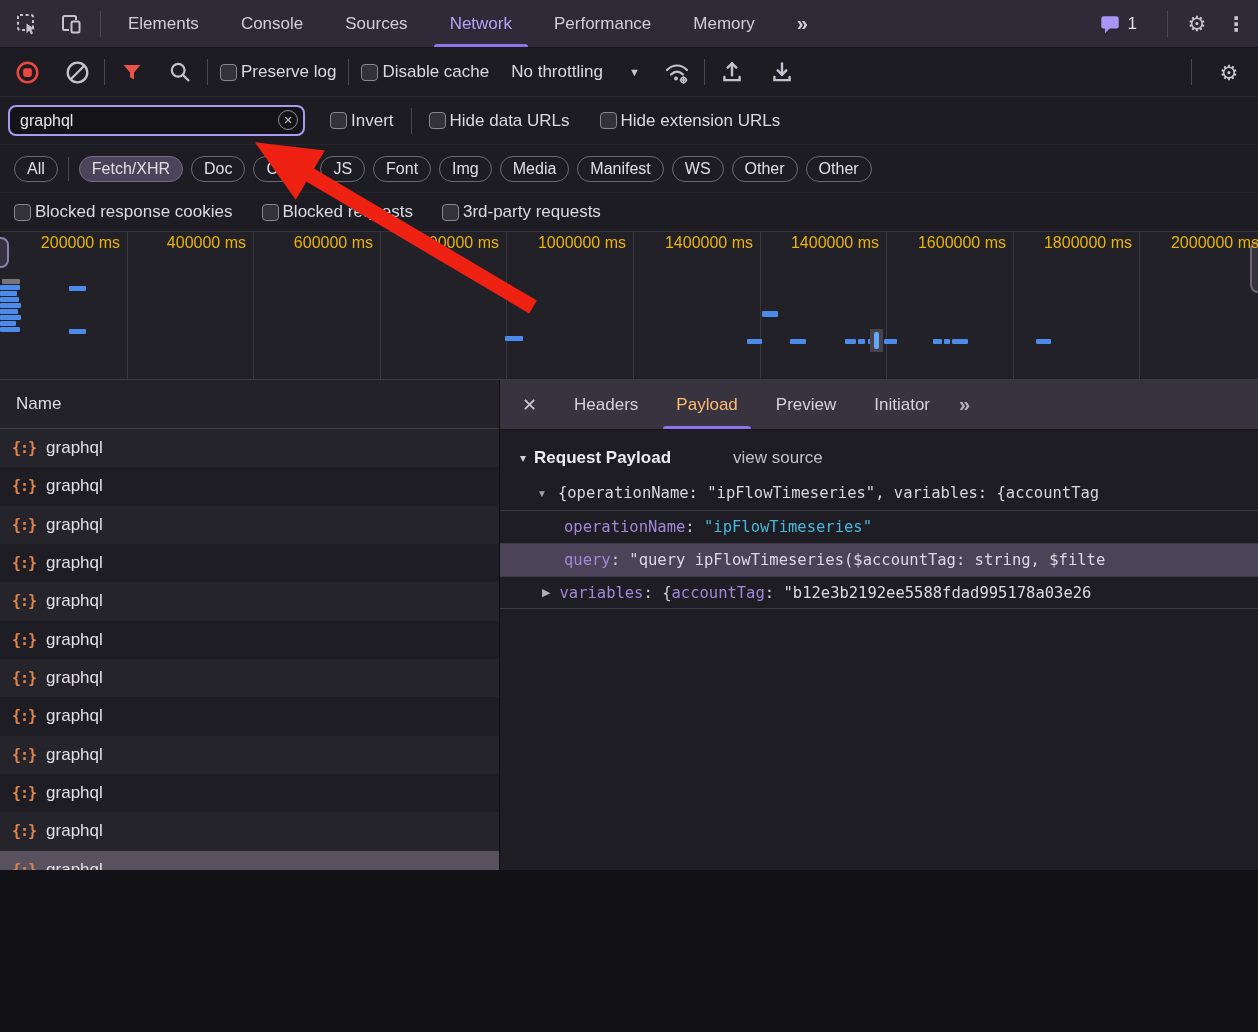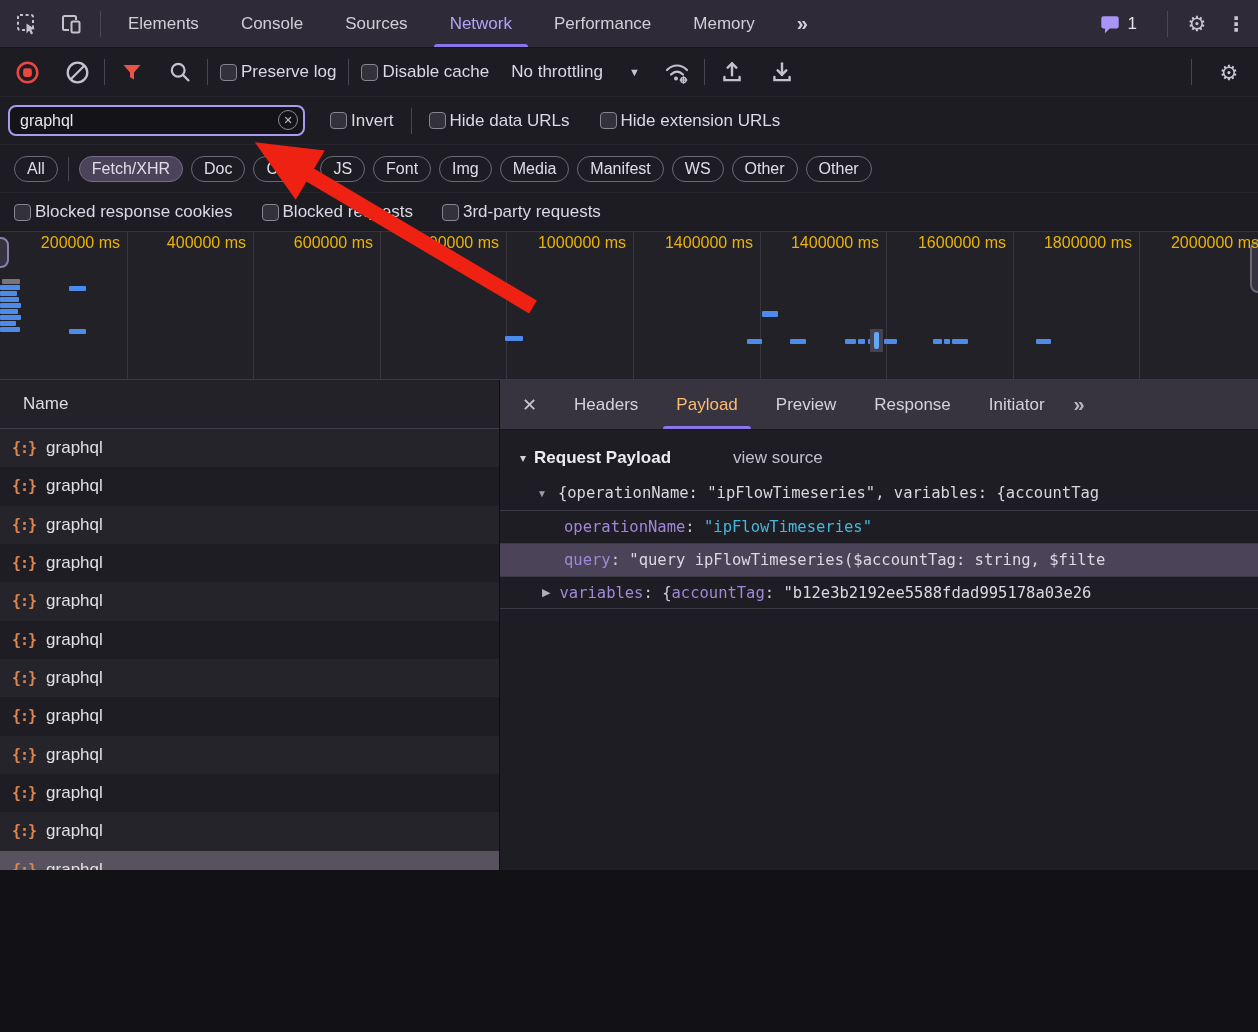--- a/index.html
+++ b/index.html
@@ -54,21 +54,21 @@
   .tl-bar{ position:absolute; border-radius:1px;}
   .tl-bar.blue{ background:#4d8bea;}
   .tl-bar.gray{ background:#77747c;}
   .tl-bar.markerbox{ background:#46434e;}
   .tl-bar.markerline{ background:#64a7f6; border-radius:2px;}
   .tl-pill-left{ position:absolute; left:-10px; top:5px; width:19px; height:31px; border:2px solid #8a80b0; border-radius:8px; background:#36323f;}
   .tl-pill-right{ position:absolute; right:-9px; top:9px; width:17px; height:52px; border:2px solid #6b6875; border-radius:8px; background:#36323f;}
   
   .main{ display:flex; height:652px;}
   .left-pane{ width:500px; flex:none; display:flex; flex-direction:column; background:#1d1c22; border-right:1px solid #0e0d11;}
-  .name-header{ height:49px; flex:none; display:flex; align-items:center; padding-left:23px; font-size:17px; color:#dfdce3; background:#242229; border-bottom:1px solid #413e48;}
+  .name-header{ height:49px; flex:none; display:flex; align-items:center; padding-left:16px; font-size:17px; color:#dfdce3; background:#242229; border-bottom:1px solid #413e48;}
   .req-list{ flex:1; overflow:hidden;}
   .req-row{ height:38.33px; display:flex; align-items:center; font-size:17px; color:#e2dfe6;}
   .req-row.even{ background:#26242b;}
   .req-row.odd{ background:#1e1d23;}
   .req-row.selected{ background:#57525e;}
   .req-icon{ font-family:"DejaVu Sans Mono", monospace; font-weight:bold; font-size:15px; color:#e0854d; margin:0 10px 0 12px; letter-spacing:-1px;}
   
   .right-pane{ flex:1; display:flex; flex-direction:column; background:#1e1d23; overflow:hidden;}
   .det-tabbar{ height:50px; flex:none; background:#38343f; display:flex; align-items:center; border-bottom:1px solid #17161c;}
   .det-close{ font-size:18px; color:#c9c5cf; padding:0 18px 0 22px;}
@@ -374,21 +374,20 @@
           </div>
         </div>
     </div>
     <div class="right-pane">
       <div class="det-tabbar">
         <span class="det-close">✕</span>
         <div class="tabs" id="det-tabs" style="display:flex;height:100%">
             <div class="det-tab">Headers</div>
             <div class="det-tab active">Payload</div>
             <div class="det-tab">Preview</div>
-            <div class="det-tab">Response</div>
             <div class="det-tab">Initiator</div>
           </div>
         <span class="det-more">»</span>
       </div>
       <div class="payload">
         <div class="sec-row">
           <span class="sec-tri">▾</span>
           <span class="sec-title">Request Payload</span>
           <span class="view-source">view source</span>
         </div>

